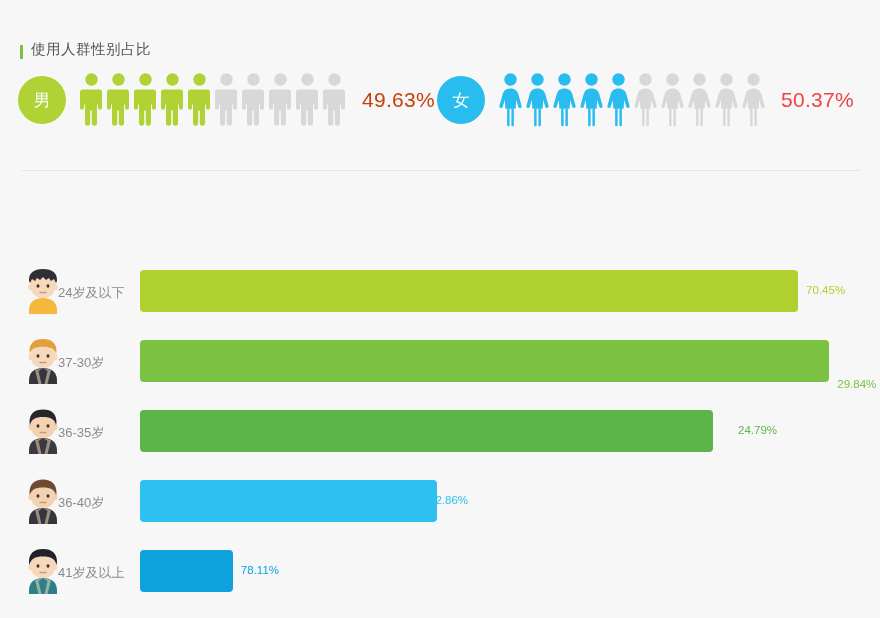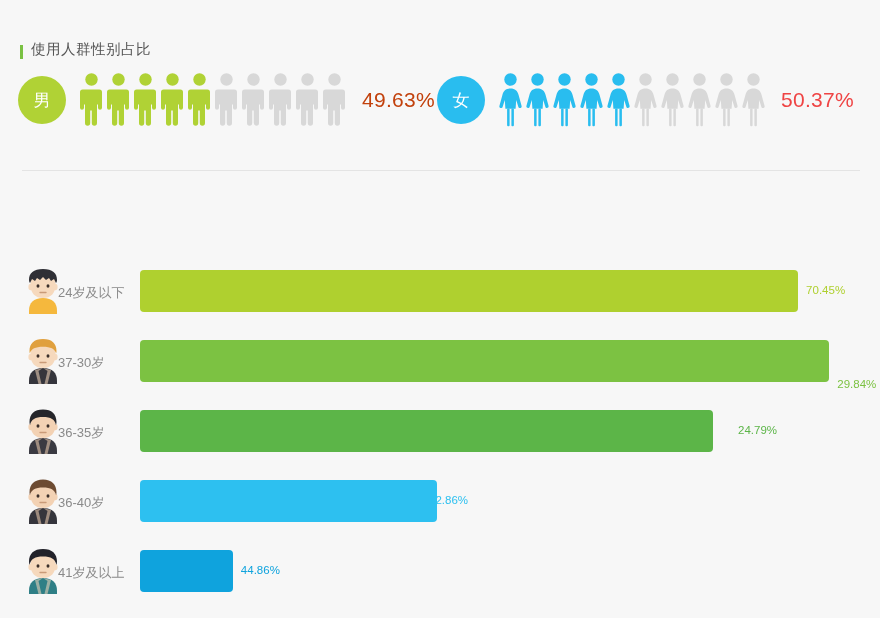--- a/index.html
+++ b/index.html
@@ -362,18 +362,18 @@
             <ellipse cx="18" cy="24" rx="1.5" ry="1.7" fill="#3b2f2a"></ellipse>
             <ellipse cx="28" cy="24" rx="1.5" ry="1.7" fill="#3b2f2a"></ellipse>
             <path d="M20 30.5h6" stroke="#c99a78" stroke-width="1.3" fill="none" stroke-linecap="round"></path>
             <path d="M23 36c9.5 0 14 5 14 12.5v3.5H9v-3.5C9 41 13.5 36 23 36z" fill="#2f7f86"></path>
             <path d="M23 36l-4.5 3 3 13h-3L15 38z" fill="#f6d9bd" opacity="0.55"></path>
             <path d="M23 36l4.5 3-3 13h3L31 38z" fill="#f6d9bd" opacity="0.55"></path>
           </svg></div>
         <div class="age-label">41岁及以上</div>
         <div class="bar-track">
           <div class="bar" style="width: 92.862px; background: rgb(15, 163, 221);"></div>
-          <div class="bar-value" style="left: 100.862px; color: rgb(15, 163, 221);">44.86%</div>
+          <div class="bar-value" style="left: 100.862px; color: rgb(15, 163, 221);">78.11%</div>
         </div>
       </div>
     </div>
 
 </div>
 
 </body></html>

